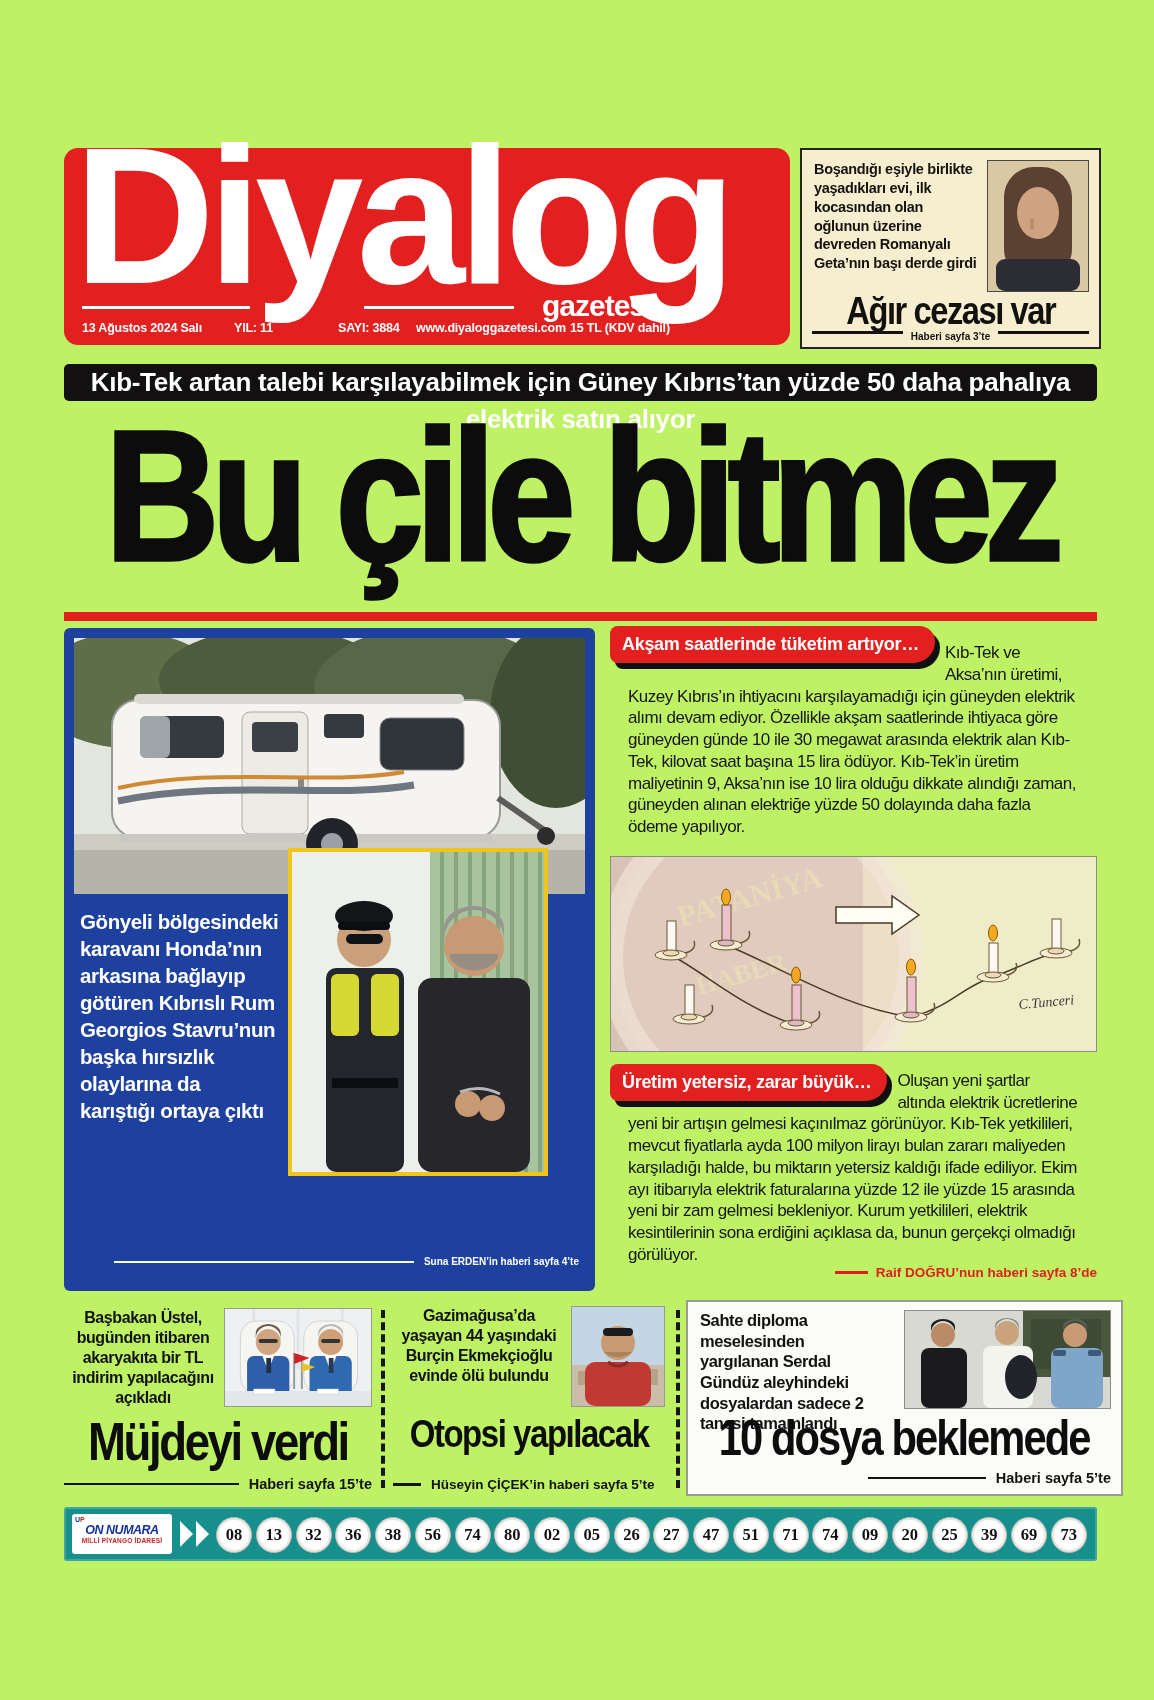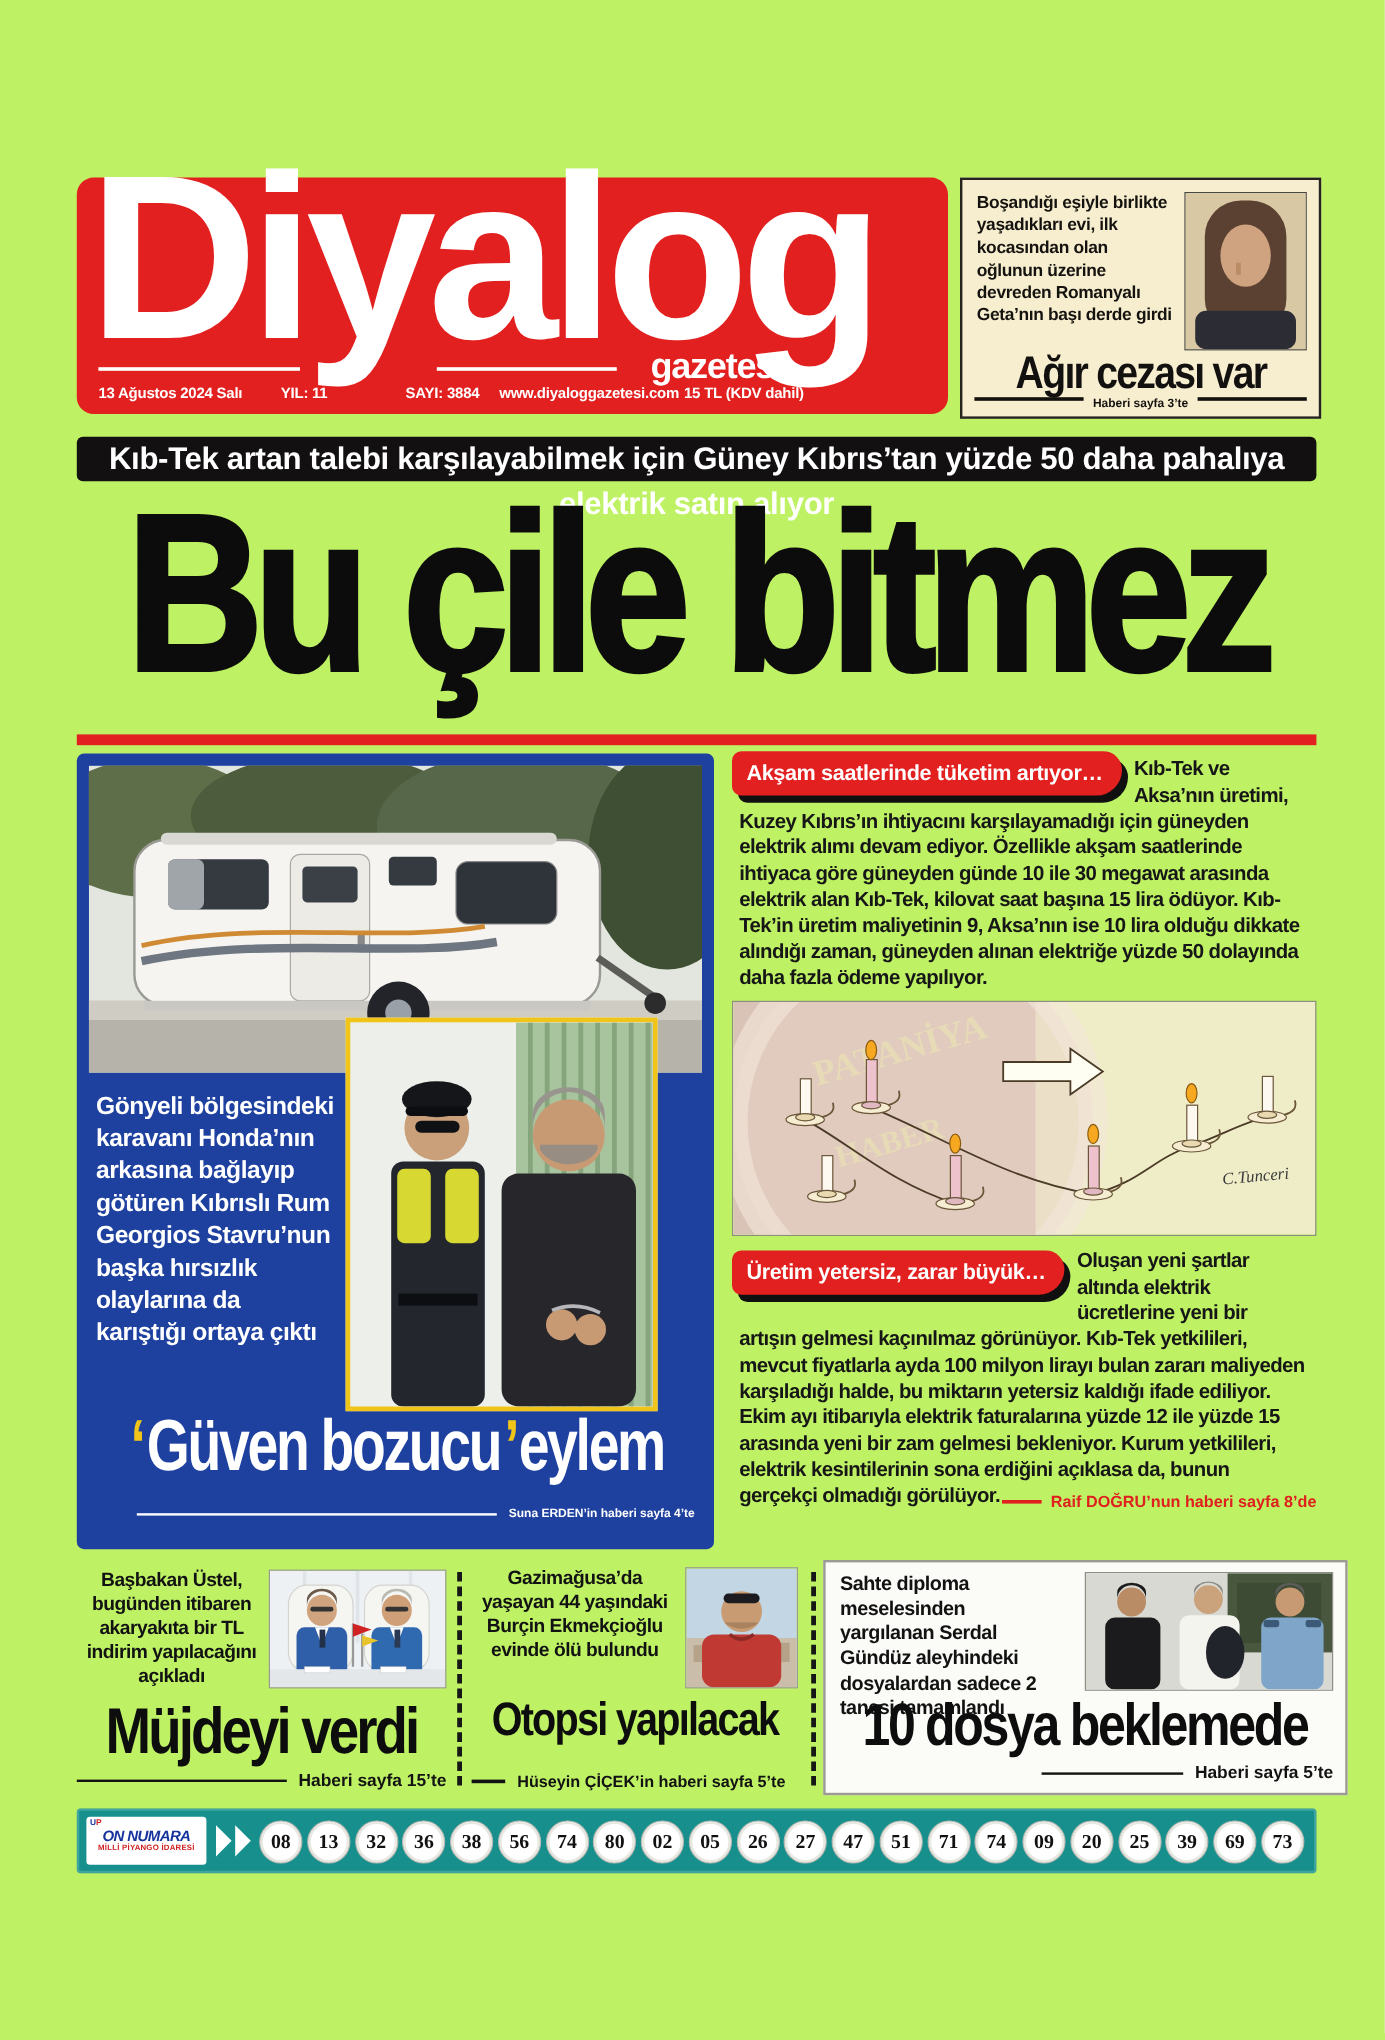--- a/index.html
+++ b/index.html
@@ -51,21 +51,21 @@
   .crime-head .q{color:#f0c419;}
   .crime-byline{position:absolute;left:30px;right:16px;top:628px;display:flex;align-items:center;justify-content:flex-end;}
   .crime-byline .seg{flex:1;max-width:300px;height:2px;background:#fff;margin-right:10px;}
   .crime-byline .txt{font-size:10px;font-weight:bold;color:#fff;white-space:nowrap;}
 
   
   .power{left:610px;top:624px;width:487px;height:667px;}
   .label-red{float:left;background:#e2201f;color:#fff;font-size:18px;font-weight:bold;
              padding:8px 16px 8px 12px;border-radius:8px 16px 22px 8px;box-shadow:5px 6px 0 #101010;
              margin:2px 10px 10px 0;letter-spacing:-0.3px;white-space:nowrap;}
-  .power p{margin:6px;font-size:17px;font-weight:bold;letter-spacing:-0.5px;line-height:1.28;color:#161616;}
+  .power p{margin:18px;font-size:17px;font-weight:normal;letter-spacing:-0.5px;line-height:1.28;color:#161616;}
   .cartoon{position:relative;width:485px;height:194px;border:1px solid #8d8d83;margin:8px 0 10px 0;overflow:hidden;clear:both;}
   .ref-row{display:flex;align-items:center;margin-top:-19px;padding-left:225px;}
   .ref-row .seg{flex:1;height:3px;background:#e01f1f;margin:0 8px 0 0;}
   .ref-row .txt{color:#e01f1f;font-size:13.5px;font-weight:bold;white-space:nowrap;}
 
   
   .b-left{left:64px;top:1302px;width:308px;height:192px;}
   .bl-caption{position:absolute;left:0;top:6px;width:158px;text-align:center;font-size:16px;
               font-weight:bold;line-height:1.25;color:#121212;letter-spacing:-0.4px;}
   .bl-photo{position:absolute;right:0;top:6px;width:146px;height:97px;border:1px solid #9a9a94;}
@@ -189,25 +189,20 @@
       <rect x="40" y="226" width="66" height="10" fill="#0d0e11"></rect>
       <circle cx="182" cy="94" r="30" fill="#c79a74"></circle>
       <path d="M152,88 a30,30 0 0 1 60,0 l0,-12 a30,22 0 0 0 -60,0 z" fill="#98948e"></path>
       <path d="M158,106 a26,20 0 0 0 48,0 v-4 h-48 z" fill="#8f8b85" opacity="0.85"></path>
       <rect x="126" y="126" width="112" height="194" rx="14" fill="#26262b"></rect>
       <circle cx="176" cy="252" r="13" fill="#c79a74"></circle>
       <circle cx="200" cy="256" r="13" fill="#c79a74"></circle>
       <path d="M168,240 q20,-8 40,2" stroke="#b7b7bb" stroke-width="3" fill="none"></path>
     </svg>
     <div class="crime-caption">Gönyeli bölgesindeki karavanı Honda’nın arkasına bağlayıp götüren Kıbrıslı Rum Georgios Stavru’nun başka hırsızlık olaylarına da karıştığı ortaya çıktı</div>
-    <div class="crime-head">
-      <span>
-        <span class="q">‘</span><span>Güven bozucu</span><span class="q">’</span><span> eylem</span>
-      </span>
-    </div>
     <div class="crime-byline">
       <span class="seg"></span>
       <span class="txt">Suna ERDEN’in haberi sayfa 4’te</span>
     </div>
   </div>
 
   <div class="abs power">
     <div class="label-red">Akşam saatlerinde tüketim artıyor…</div>
     <p>Kıb-Tek ve Aksa’nın üretimi, Kuzey Kıbrıs’ın ihtiyacını karşılayamadığı için güneyden elektrik alımı devam ediyor. Özellikle akşam saatlerinde ihtiyaca göre güneyden günde 10 ile 30 megawat arasında elektrik alan Kıb-Tek, kilovat saat başına 15 lira ödüyor. Kıb-Tek’in üretim maliyetinin 9, Aksa’nın ise 10 lira olduğu dikkate alındığı zaman, güneyden alınan elektriğe yüzde 50 dolayında daha fazla ödeme yapılıyor.</p>
 

